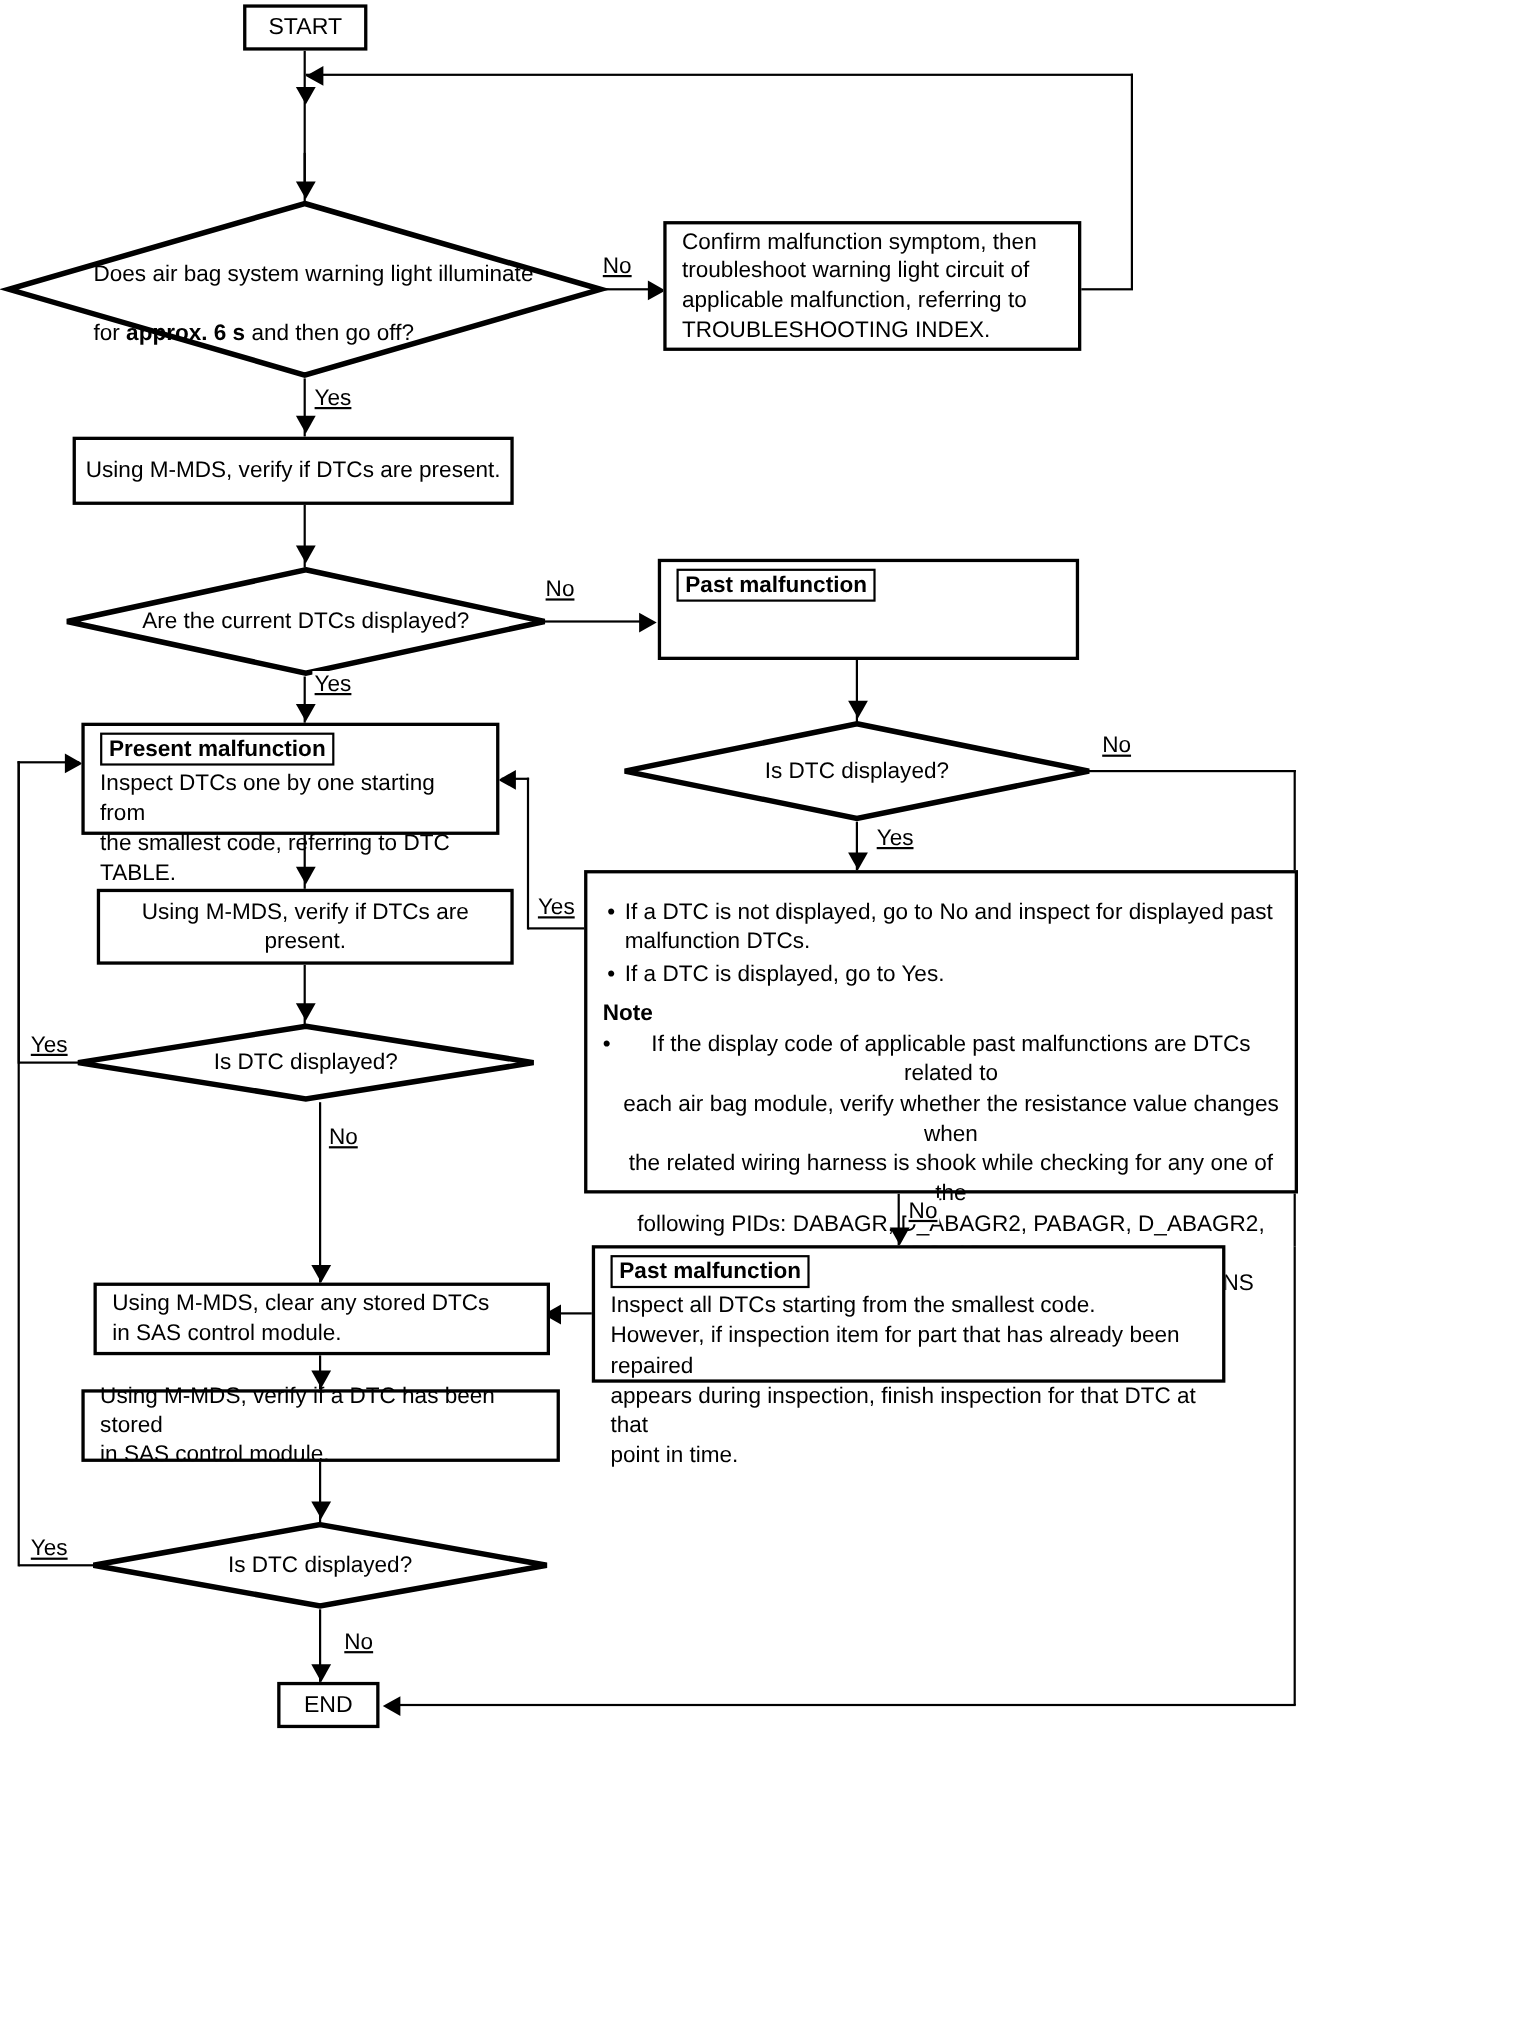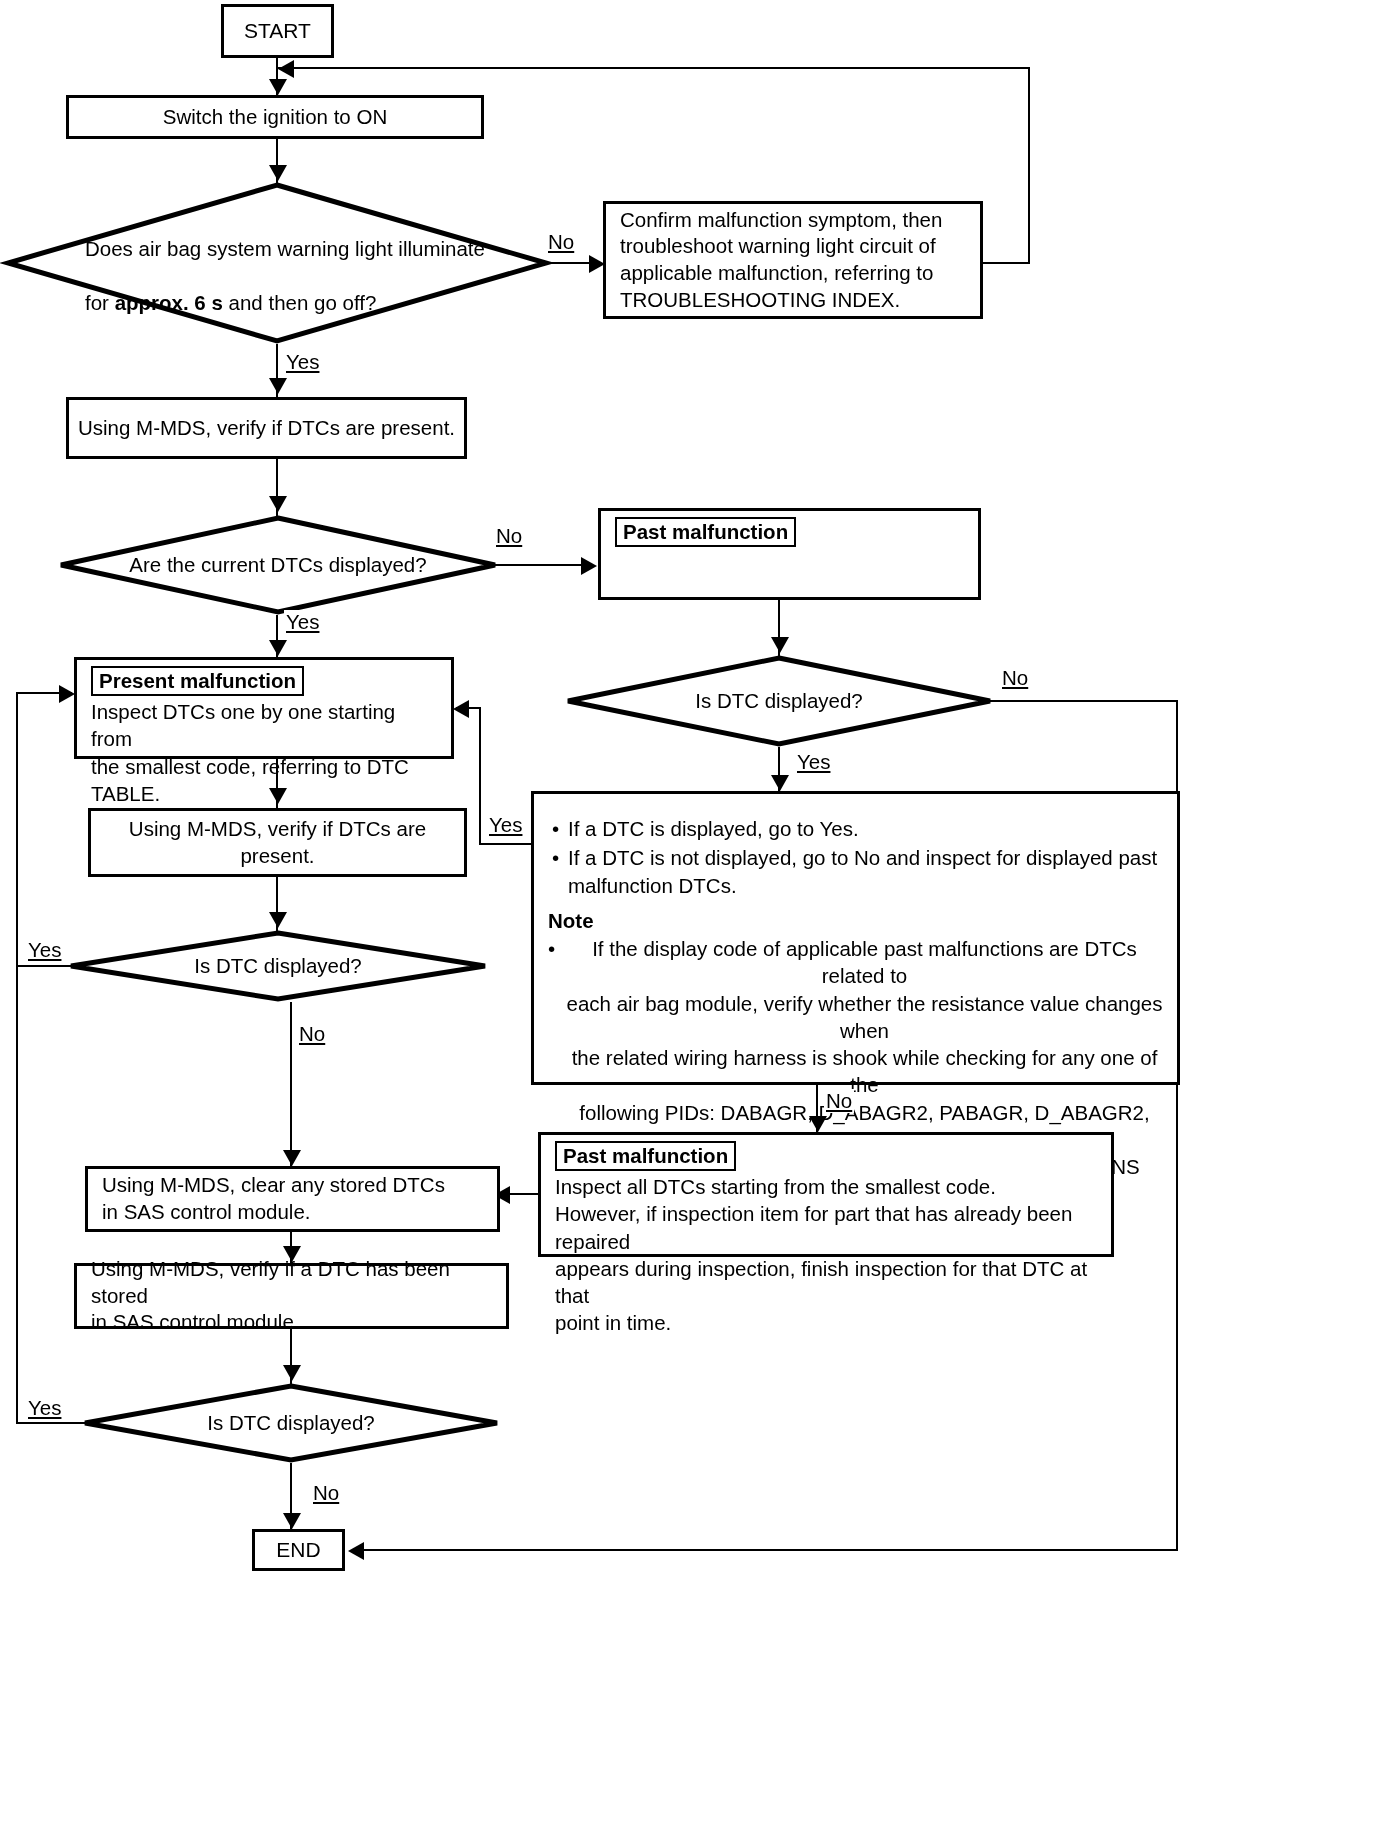--- a/index.html
+++ b/index.html
@@ -136,35 +136,32 @@
     padding: 0 2px;
     text-decoration: underline;
   }
   b { font-weight: bold; }
 </style>
 </head>
 <body>
 
 <div id="canvas">
 
-  <div class="terminal" style="left:221px; top:4px; width:113px; height:54px;">
+  <div class="terminal" style="left:221px; top:4px; width:113px; height:42px;">
     <span>START</span>
   </div>
 
   <div class="ln lnv" style="left:276px; top:46px; width:2px; height:120px;"></div>
   <div class="arrow down" style="left:269px; top:79px;"></div>
 
   <div class="ln lnh" style="left:278px; top:67px; width:752px; height:2px;"></div>
   <div class="ln lnv" style="left:1028px; top:67px; width:2px; height:196px;"></div>
   <div class="ln lnh" style="left:981px; top:262px; width:49px; height:2px;"></div>
   <div class="arrow left" style="left:278px; top:60px;"></div>
 
-  <div class="node center" style="left:66px; top:95px; width:418px; height:44px;">
-    <span class="txt">Switch the ignition to ON</span>
-  </div>
 
   <div class="ln lnv" style="left:276px; top:139px; width:2px; height:45px;"></div>
   <div class="arrow down" style="left:269px; top:165px;"></div>
 
   <div class="diamond" style="left:5px; top:182px; width:544px; height:162px;">
     <svg width="544" height="162" viewBox="0 0 544 162">
       <polygon points="272,3 541,81 272,159 3,81" fill="#ffffff" stroke="#000000" stroke-width="5"></polygon>
     </svg>
     <div class="dlabel lefty">
       <div>
@@ -267,23 +264,23 @@
   <div class="ln lnh" style="left:16px; top:692px; width:56px; height:2px;"></div>
   <div class="arrow right" style="left:59px; top:685px;"></div>
   <div class="elabel" style="left:26px; top:938px;">Yes</div>
 
   <div class="ln lnv" style="left:290px; top:1002px; width:2px; height:165px;"></div>
   <div class="arrow down" style="left:283px; top:1150px;"></div>
   <div class="elabel" style="left:297px; top:1022px;">No</div>
 
   <div class="panel" style="left:531px; top:791px; width:649px; height:294px; padding-top:11px;">
     <ul class="bullets">
-      <li style="white-space:pre-line;">If a DTC is displayed, go to Yes.</li>
       <li style="white-space:pre-line;">If a DTC is not displayed, go to No and inspect for displayed past
 malfunction DTCs.</li>
+      <li style="white-space:pre-line;">If a DTC is displayed, go to Yes.</li>
     </ul>
     <p class="note-h">Note</p>
     <ul class="bullets tight" style="margin-top:1px;">
       <li style="white-space:pre-line;">If the display code of applicable past malfunctions are DTCs related to
 each air bag module, verify whether the resistance value changes when
 the related wiring harness is shook while checking for any one of the
 following PIDs: DABAGR, D_ABAGR2, PABAGR, D_ABAGR2, DS_AB,
 PS_AB, DR_CURTN, PS_CURTN, DR_PTENS, PS_PTENS</li>
     </ul>
   </div>

